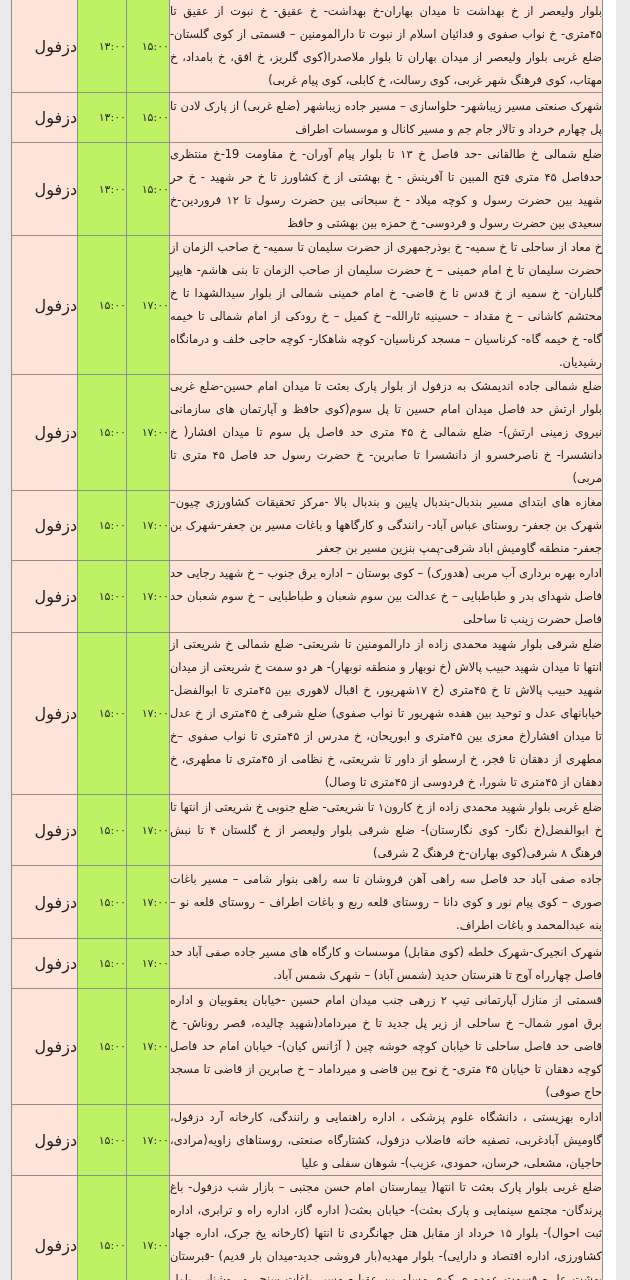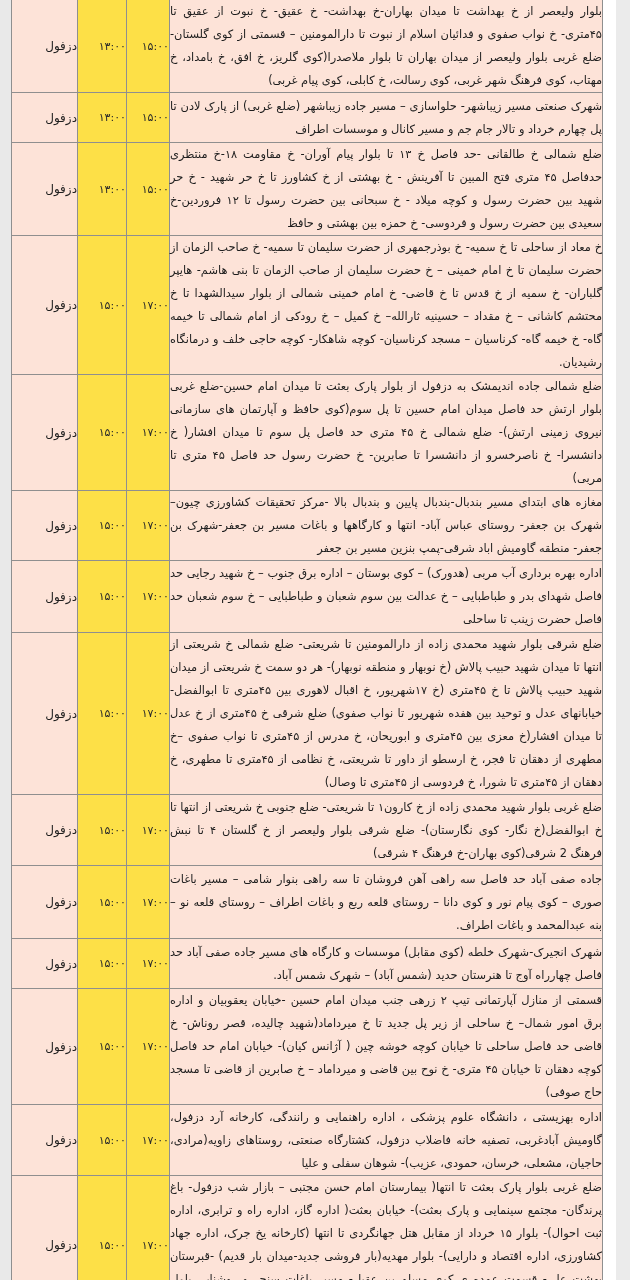--- a/index.html
+++ b/index.html
@@ -42,26 +42,26 @@
     }
     table.outage td {
       border: 1px solid #8f8f8f;
       padding: 0;
       vertical-align: middle;
     }
     td.city {
       width: 65px;
       background: #fde3d8;
       text-align: right;
-      font-size: 12px;
+      font-size: 16px;
       color: #1e1e1e;
       padding-right: 2px;
     }
     td.time {
-      background: #fde047;
+      background: #bef264;
       text-align: right;
       font-size: 11px;
       color: #2a2a2a;
       padding-right: 1px;
       font-family: "DejaVu Sans", sans-serif;
     }
     td.time.start { width: 48px; }
     td.time.end { width: 42px; }
     td.desc {
       background: #fde3d8;
@@ -103,21 +103,21 @@
     <td class="desc">
             <span class="desc-text">شهرک صنعتی مسیر زیباشهر- حلواسازی – مسیر جاده زیباشهر (ضلع غربی) از پارک لادن تا پل چهارم خرداد و تالار جام جم و مسیر کانال و موسسات اطراف</span>
           </td>
   </tr>
 
   <tr style="height: 93px;">
     <td class="city">دزفول</td>
     <td class="time start">۱۳:۰۰</td>
     <td class="time end">۱۵:۰۰</td>
     <td class="desc">
-            <span class="desc-text">ضلع شمالی خ طالقانی -حد فاصل خ ۱۳ تا بلوار پیام آوران- خ مقاومت ۱۸-خ منتظری حدفاصل ۴۵ متری فتح المبین تا آفرینش - خ بهشتی از خ کشاورز تا خ حر شهید - خ حر شهید بین حضرت رسول و کوچه میلاد - خ سبحانی بین حضرت رسول تا ۱۲ فروردین-خ سعیدی بین حضرت رسول و فردوسی- خ حمزه بین بهشتی و حافظ</span>
+            <span class="desc-text">ضلع شمالی خ طالقانی -حد فاصل خ ۱۳ تا بلوار پیام آوران- خ مقاومت 19-خ منتظری حدفاصل ۴۵ متری فتح المبین تا آفرینش - خ بهشتی از خ کشاورز تا خ حر شهید - خ حر شهید بین حضرت رسول و کوچه میلاد - خ سبحانی بین حضرت رسول تا ۱۲ فروردین-خ سعیدی بین حضرت رسول و فردوسی- خ حمزه بین بهشتی و حافظ</span>
           </td>
   </tr>
 
   <tr style="height: 113px;">
     <td class="city">دزفول</td>
     <td class="time start">۱۵:۰۰</td>
     <td class="time end">۱۷:۰۰</td>
     <td class="desc">
             <span class="desc-text">خ معاد از ساحلی تا خ سمیه- خ بوذرجمهری از حضرت سلیمان تا سمیه- خ صاحب الزمان از حضرت سلیمان تا خ امام خمینی – خ حضرت سلیمان از صاحب الزمان تا بنی هاشم- هایپر گلباران- خ سمیه از خ قدس تا خ قاضی- خ امام خمینی شمالی از بلوار سیدالشهدا تا خ محتشم کاشانی – خ مقداد – حسینیه ثارالله– خ کمیل – خ رودکی از امام شمالی تا خیمه گاه- خ خیمه گاه- کرناسیان – مسجد کرناسیان- کوچه شاهکار- کوچه حاجی خلف و درمانگاه رشیدیان.</span>
           </td>
@@ -130,21 +130,21 @@
     <td class="desc">
             <span class="desc-text">ضلع شمالی جاده اندیمشک به دزفول از بلوار پارک بعثت تا میدان امام حسین-ضلع غربی بلوار ارتش حد فاصل میدان امام حسین تا پل سوم(کوی حافظ و آپارتمان های سازمانی نیروی زمینی ارتش)- ضلع شمالی خ ۴۵ متری حد فاصل پل سوم تا میدان افشار( خ دانشسرا- خ ناصرخسرو از دانشسرا تا صابرین- خ حضرت رسول حد فاصل ۴۵ متری تا مربی)</span>
           </td>
   </tr>
 
   <tr style="height: 70px;">
     <td class="city">دزفول</td>
     <td class="time start">۱۵:۰۰</td>
     <td class="time end">۱۷:۰۰</td>
     <td class="desc">
-            <span class="desc-text">مغازه های ابتدای مسیر بندبال-بندبال پایین و بندبال بالا -مرکز تحقیقات کشاورزی چیون– شهرک بن جعفر- روستای عباس آباد- انتها و کارگاهها و باغات مسیر بن جعفر-شهرک بن جعفر- منطقه گاومیش اباد شرقی-پمپ بنزین مسیر بن جعفر</span>
+            <span class="desc-text">مغازه های ابتدای مسیر بندبال-بندبال پایین و بندبال بالا -مرکز تحقیقات کشاورزی چیون– شهرک بن جعفر- روستای عباس آباد- رانندگی و کارگاهها و باغات مسیر بن جعفر-شهرک بن جعفر- منطقه گاومیش اباد شرقی-پمپ بنزین مسیر بن جعفر</span>
           </td>
   </tr>
 
   <tr style="height: 72px;">
     <td class="city">دزفول</td>
     <td class="time start">۱۵:۰۰</td>
     <td class="time end">۱۷:۰۰</td>
     <td class="desc">
             <span class="desc-text">اداره بهره برداری آب مربی (هدورک) – کوی بوستان – اداره برق جنوب – خ شهید رجایی حد فاصل شهدای بدر و طباطبایی – خ عدالت بین سوم شعبان و طباطبایی – خ سوم شعبان حد فاصل حضرت زینب تا ساحلی</span>
           </td>
@@ -157,21 +157,21 @@
     <td class="desc">
             <span class="desc-text">ضلع شرقی بلوار شهید محمدی زاده از دارالمومنین تا شریعتی- ضلع شمالی خ شریعتی از انتها تا میدان شهید حبیب پالاش (خ نوبهار و منطقه نوبهار)- هر دو سمت خ شریعتی از میدان شهید حبیب پالاش تا خ ۴۵متری (خ ۱۷شهریور، خ اقبال لاهوری بین ۴۵متری تا ابوالفضل- خیابانهای عدل و توحید بین هفده شهریور تا نواب صفوی) ضلع شرقی خ ۴۵متری از خ عدل تا میدان افشار(خ معزی بین ۴۵متری و ابوریحان، خ مدرس از ۴۵متری تا نواب صفوی –خ مطهری از دهقان تا فجر، خ ارسطو از داور تا شریعتی، خ نظامی از ۴۵متری تا مطهری، خ دهقان از ۴۵متری تا شورا، خ فردوسی از ۴۵متری تا وصال)</span>
           </td>
   </tr>
 
   <tr style="height: 71px;">
     <td class="city">دزفول</td>
     <td class="time start">۱۵:۰۰</td>
     <td class="time end">۱۷:۰۰</td>
     <td class="desc">
-            <span class="desc-text">ضلع غربی بلوار شهید محمدی زاده از خ کارون۱ تا شریعتی- ضلع جنوبی خ شریعتی از انتها تا خ ابوالفضل(خ نگار- کوی نگارستان)- ضلع شرقی بلوار ولیعصر از خ گلستان ۴ تا نبش فرهنگ 2 شرقی(کوی بهاران-خ فرهنگ ۴ شرقی)</span>
+            <span class="desc-text">ضلع غربی بلوار شهید محمدی زاده از خ کارون۱ تا شریعتی- ضلع جنوبی خ شریعتی از انتها تا خ ابوالفضل(خ نگار- کوی نگارستان)- ضلع شرقی بلوار ولیعصر از خ گلستان ۴ تا نبش فرهنگ ۸ شرقی(کوی بهاران-خ فرهنگ 2 شرقی)</span>
           </td>
   </tr>
 
   <tr style="height: 73px;">
     <td class="city">دزفول</td>
     <td class="time start">۱۵:۰۰</td>
     <td class="time end">۱۷:۰۰</td>
     <td class="desc">
             <span class="desc-text">جاده صفی آباد حد فاصل سه راهی آهن فروشان تا سه راهی بنوار شامی – مسیر باغات صوری – کوی پیام نور و کوی دانا – روستای قلعه ربع و باغات اطراف – روستای قلعه نو – بنه عبدالمحمد و باغات اطراف.</span>
           </td>

